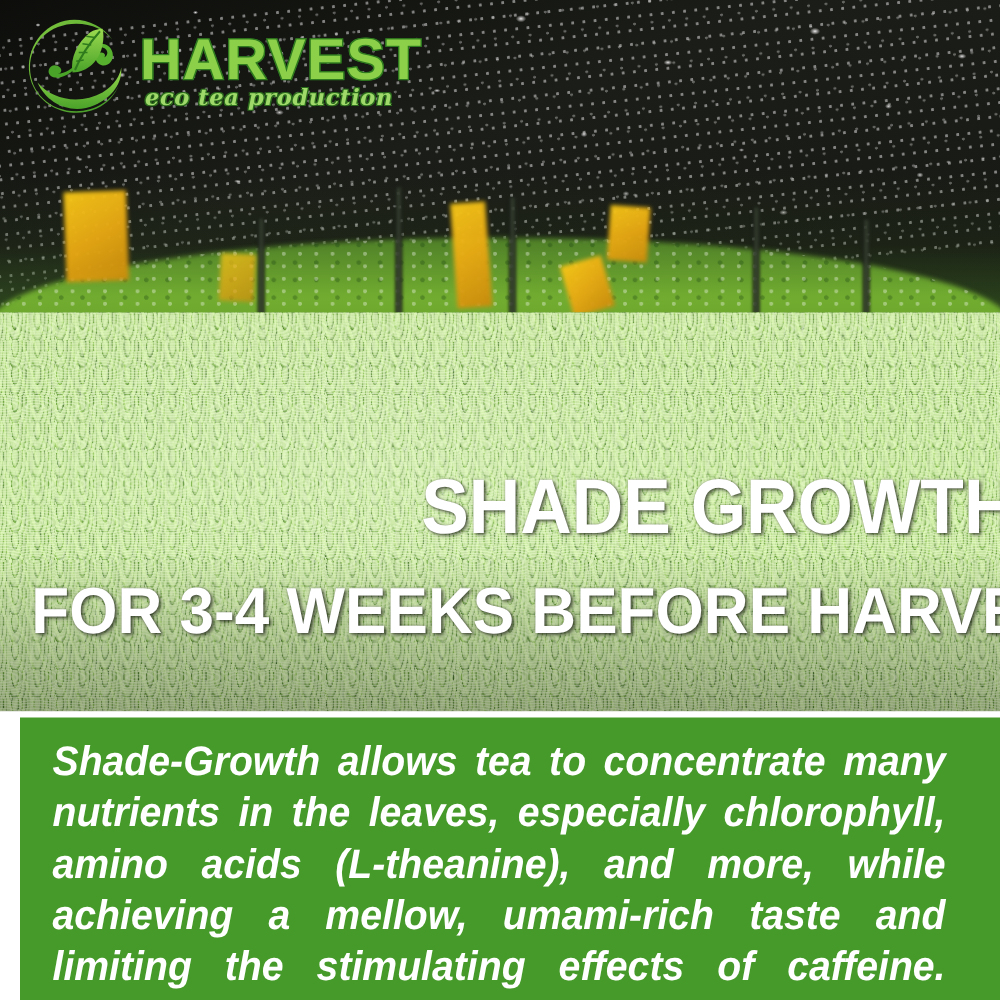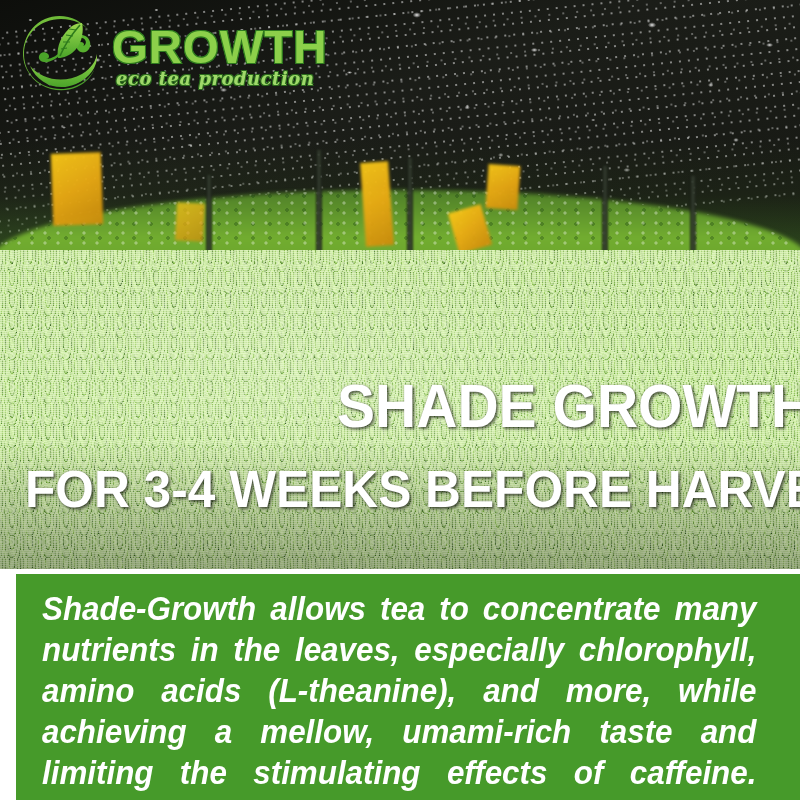--- a/index.html
+++ b/index.html
@@ -331,21 +331,21 @@
 
       <path d="M56 36 C50 44 44 50 36 52 C30 53 26 50 27 46 C28 42 33 41 36 44 C38 46 37 49 34 49
                C40 49 46 45 52 38 Z" fill="#4aa329"></path>
       <path d="M58 30 C66 22 76 24 78 32 C80 40 72 45 67 41 C63 38 64 32 69 32 C72 32 73 35 71 36
                C75 35 75 29 70 28 C65 27 61 30 58 34 Z" fill="#57b02e"></path>
 
       <path d="M60 16 C50 24 44 36 46 48 C58 48 68 38 70 26 C71 21 71 17 70 13 C67 13 63 14 60 16 Z" fill="url(#lg2)"></path>
       <path d="M68 15 C60 24 53 34 48 46" stroke="#2e7a1c" stroke-width="1.6" fill="none"></path>
       <path d="M64 20 L57 19 M61 26 L54 25 M58 32 L51 32 M55 38 L49 39" stroke="#2e7a1c" stroke-width="1.1" fill="none"></path>
     </svg>
-    <div class="logo-wordmark">GROWTH</div>
+    <div class="logo-wordmark">HARVEST</div>
     <div class="logo-tagline">eco tea production</div>
   </div>
 
   <div class="headline-wrap">
     <div class="headline headline-1">SHADE GROWTH</div>
     <div class="headline headline-2">FOR 3-4 WEEKS BEFORE HARVEST</div>
   </div>
 
   <div class="divider"></div>
 

